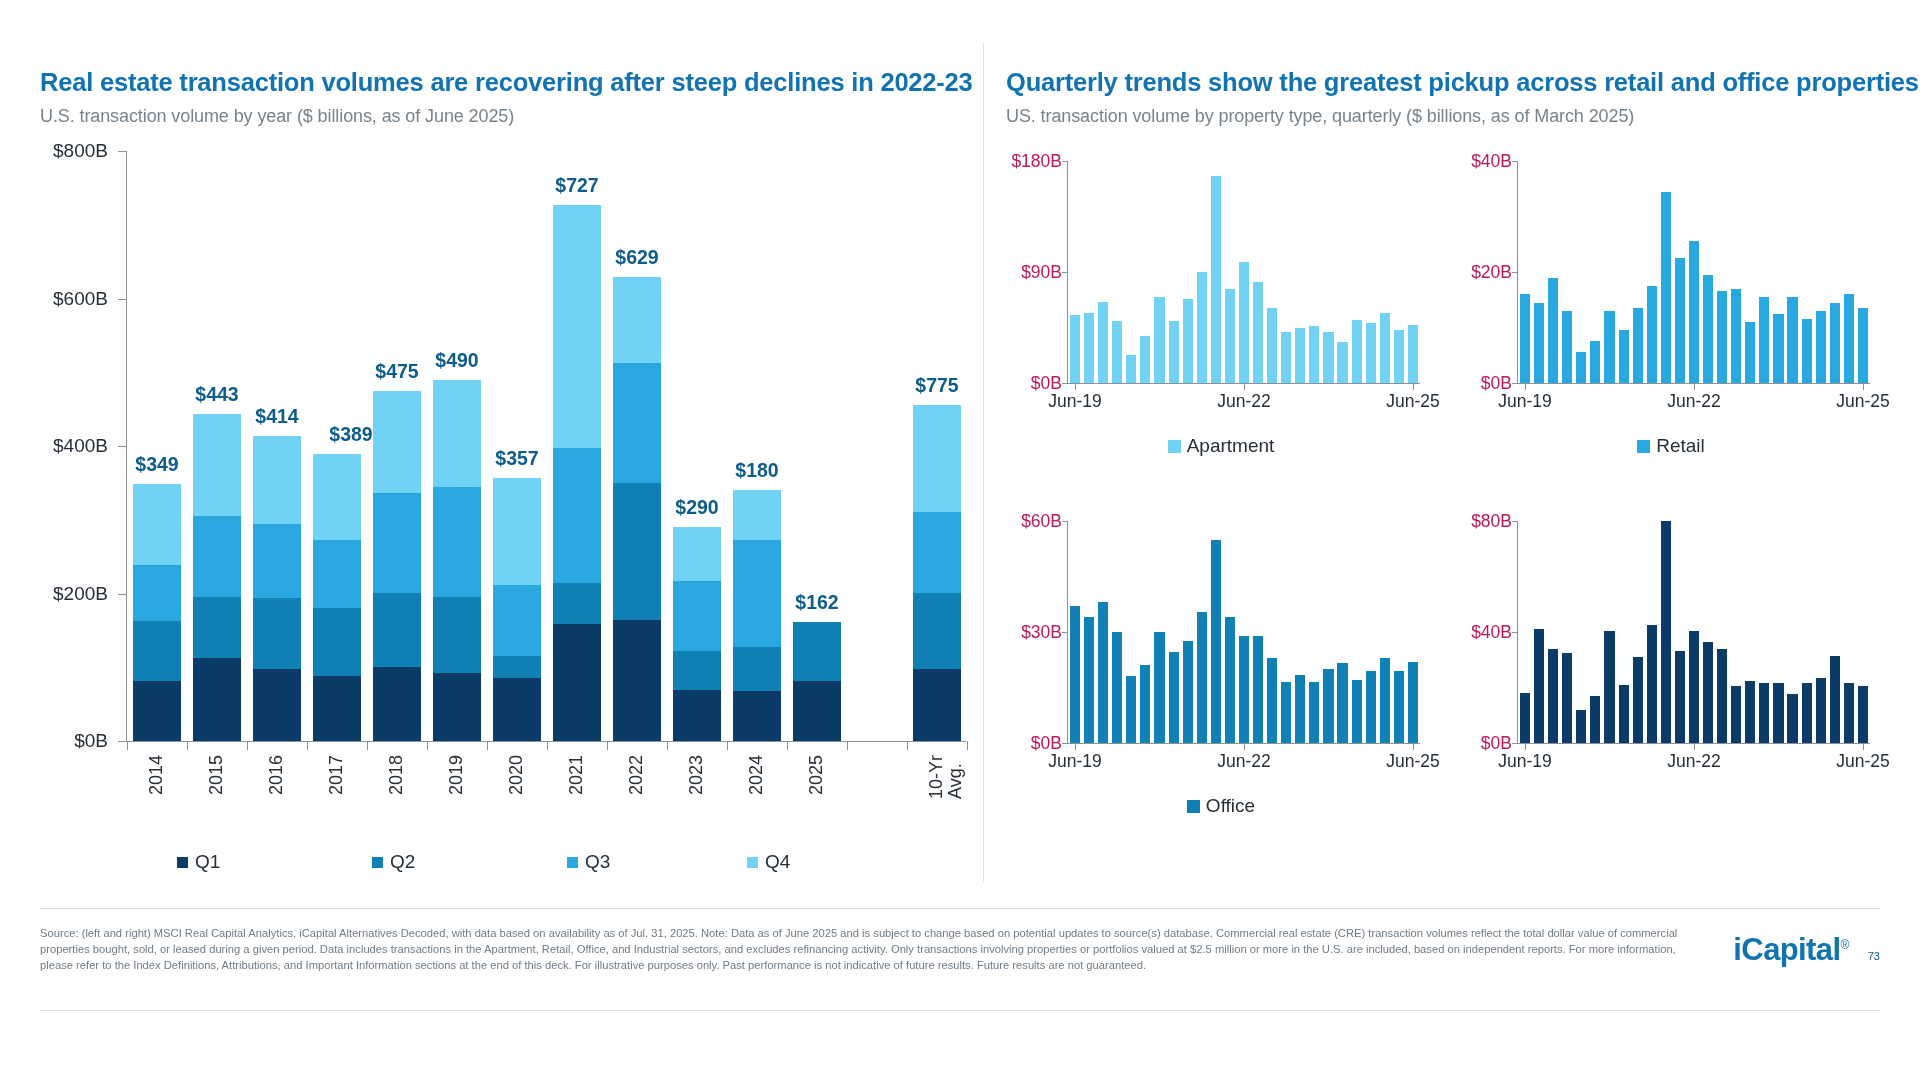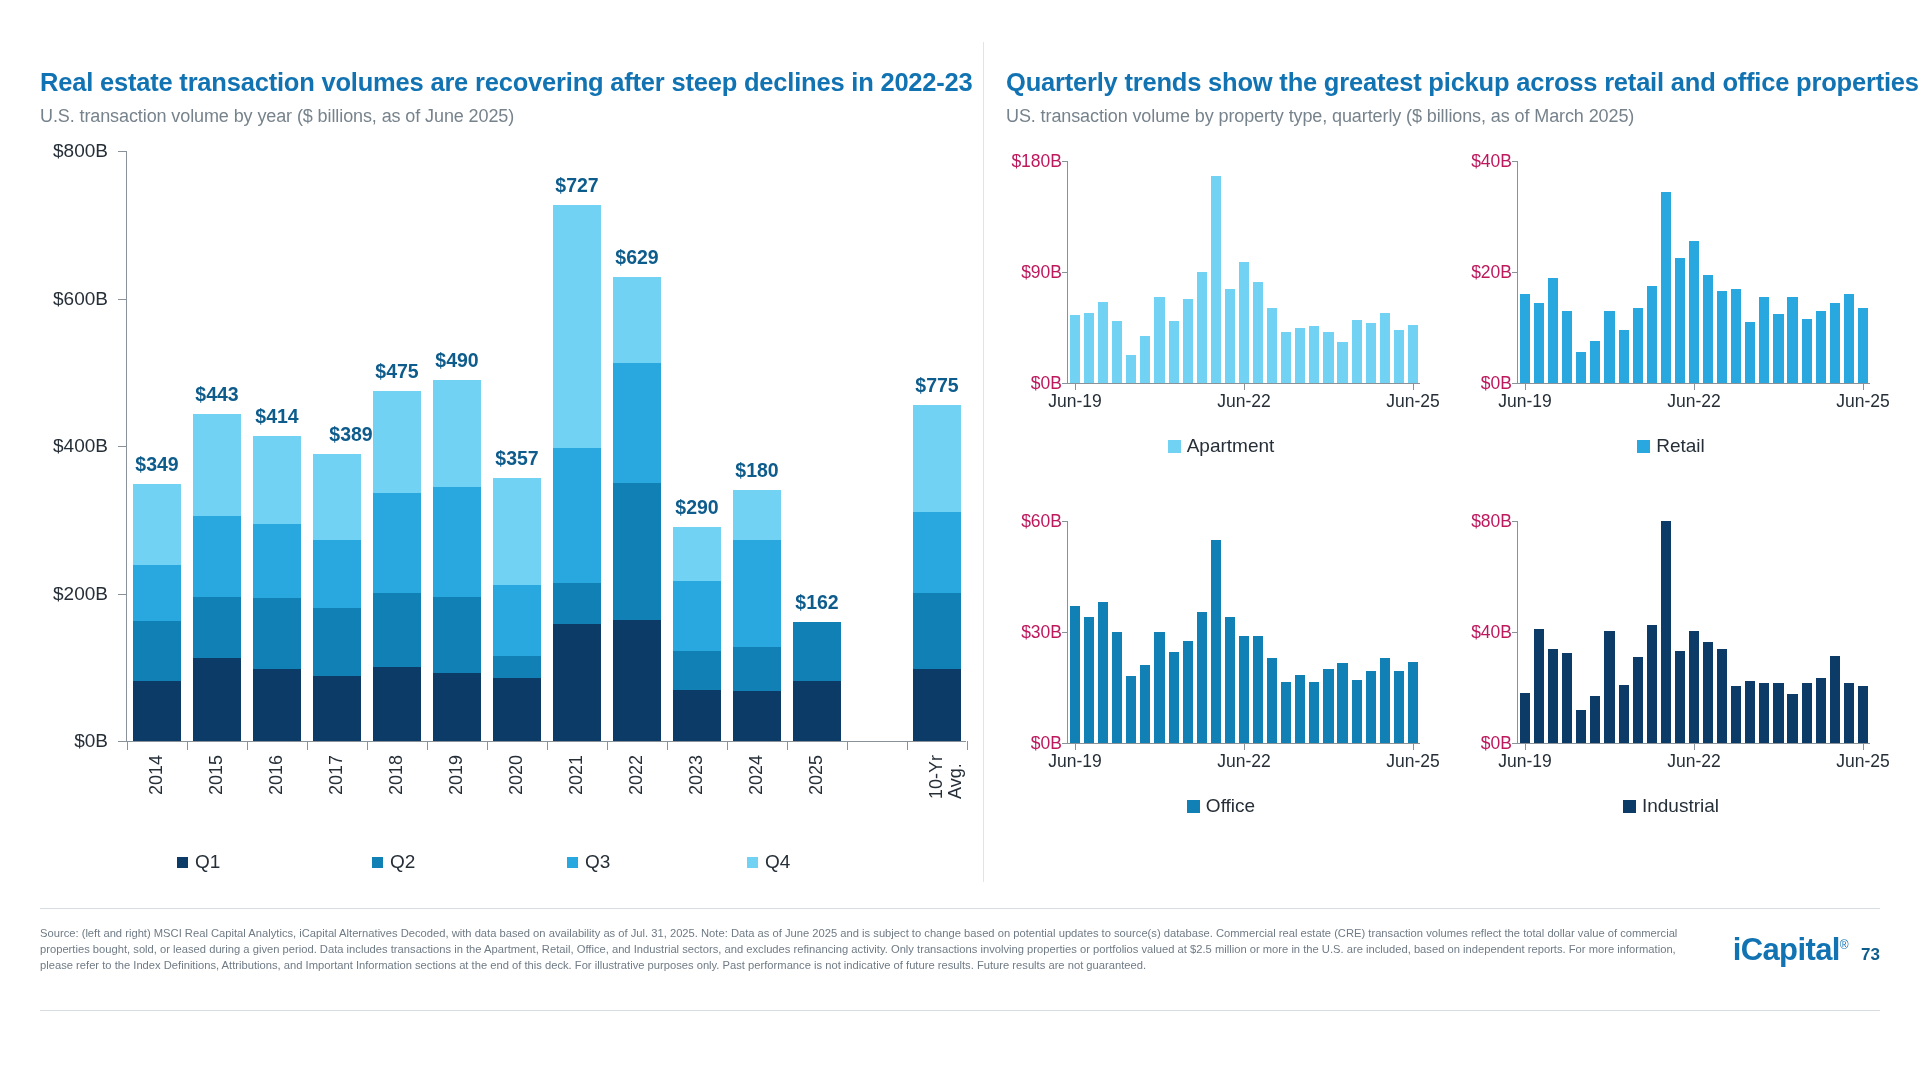--- a/index.html
+++ b/index.html
@@ -102,28 +102,28 @@
   .footrule2 {
     position: absolute; left: 40px; top: 1010px; width: 1840px; height: 1px; background: #d7dde2;
   }
   .footnote {
     position: absolute; left: 40px; top: 926px; width: 1660px;
     font-size: 11.2px; line-height: 1.42; color: #6f7b85;
     text-align: left;
   }
   .brand {
     position: absolute; right: 40px; top: 932px;
-    display: flex; align-items: baseline; gap: 13px;
+    display: flex; align-items: baseline; gap: 19px;
   }
   .brand-logo {
     font-family: "Liberation Sans", sans-serif;
     font-size: 31px; font-weight: 700; color: #1273b3; letter-spacing: -0.6px;
   }
   .brand-logo .reg { font-size: 12px; vertical-align: super; font-weight: 400; }
-  .brand-page { font-size: 17px; font-weight: 700; color: #0e5c8c; }
+  .brand-page { font-size: 11px; font-weight: 400; color: #0e5c8c; }
 </style>
 </head>
 <body>
 
 <div class="slide">
 
   <div class="vsep"></div>
 
   <div id="left-panel">
     <div class="panel-title">Real estate transaction volumes are recovering after steep declines in 2022-23</div>
@@ -477,24 +477,20 @@
             <div class="m-bar" style="left: 311.731px; width: 10.1376px; height: 87.4125px; background: rgb(13, 59, 104);"></div>
             <div class="m-bar" style="left: 325.811px; width: 10.1376px; height: 59.6625px; background: rgb(13, 59, 104);"></div>
             <div class="m-bar" style="left: 339.891px; width: 10.1376px; height: 56.8875px; background: rgb(13, 59, 104);"></div>
           </div>
           <div class="m-xlab" style="left: 69.04px; transform: translateX(-50%);">Jun-19</div>
           <div class="m-xtickmark" style="left: 69.04px;"></div>
           <div class="m-xlab" style="left: 238px; transform: translateX(-50%);">Jun-22</div>
           <div class="m-xtickmark" style="left: 238px;"></div>
           <div class="m-xlab" style="left: 406.96px; transform: translateX(-50%);">Jun-25</div>
           <div class="m-xtickmark" style="left: 406.96px;"></div>
-          <div class="m-legend">
-            <span class="m-lg-swatch" style="background: rgb(13, 59, 104);"></span>
-            <span class="m-lg-text">Industrial</span>
-          </div>
         </div>
       </div>
   </div>
 
   <div class="footrule"></div>
   <div class="footnote">Source: (left and right) MSCI Real Capital Analytics, iCapital Alternatives Decoded, with data based on availability as of Jul. 31, 2025. Note: Data as of June 2025 and is subject to change based on potential updates to source(s) database. Commercial real estate (CRE) transaction volumes reflect the total dollar value of commercial properties bought, sold, or leased during a given period. Data includes transactions in the Apartment, Retail, Office, and Industrial sectors, and excludes refinancing activity. Only transactions involving properties or portfolios valued at $2.5 million or more in the U.S. are included, based on independent reports. For more information, please refer to the Index Definitions, Attributions, and Important Information sections at the end of this deck. For illustrative purposes only. Past performance is not indicative of future results. Future results are not guaranteed.</div>
   <div class="brand">
     <span class="brand-logo"><span>iCapital</span><span class="reg">®</span></span>
     <span class="brand-page">73</span>
   </div>

